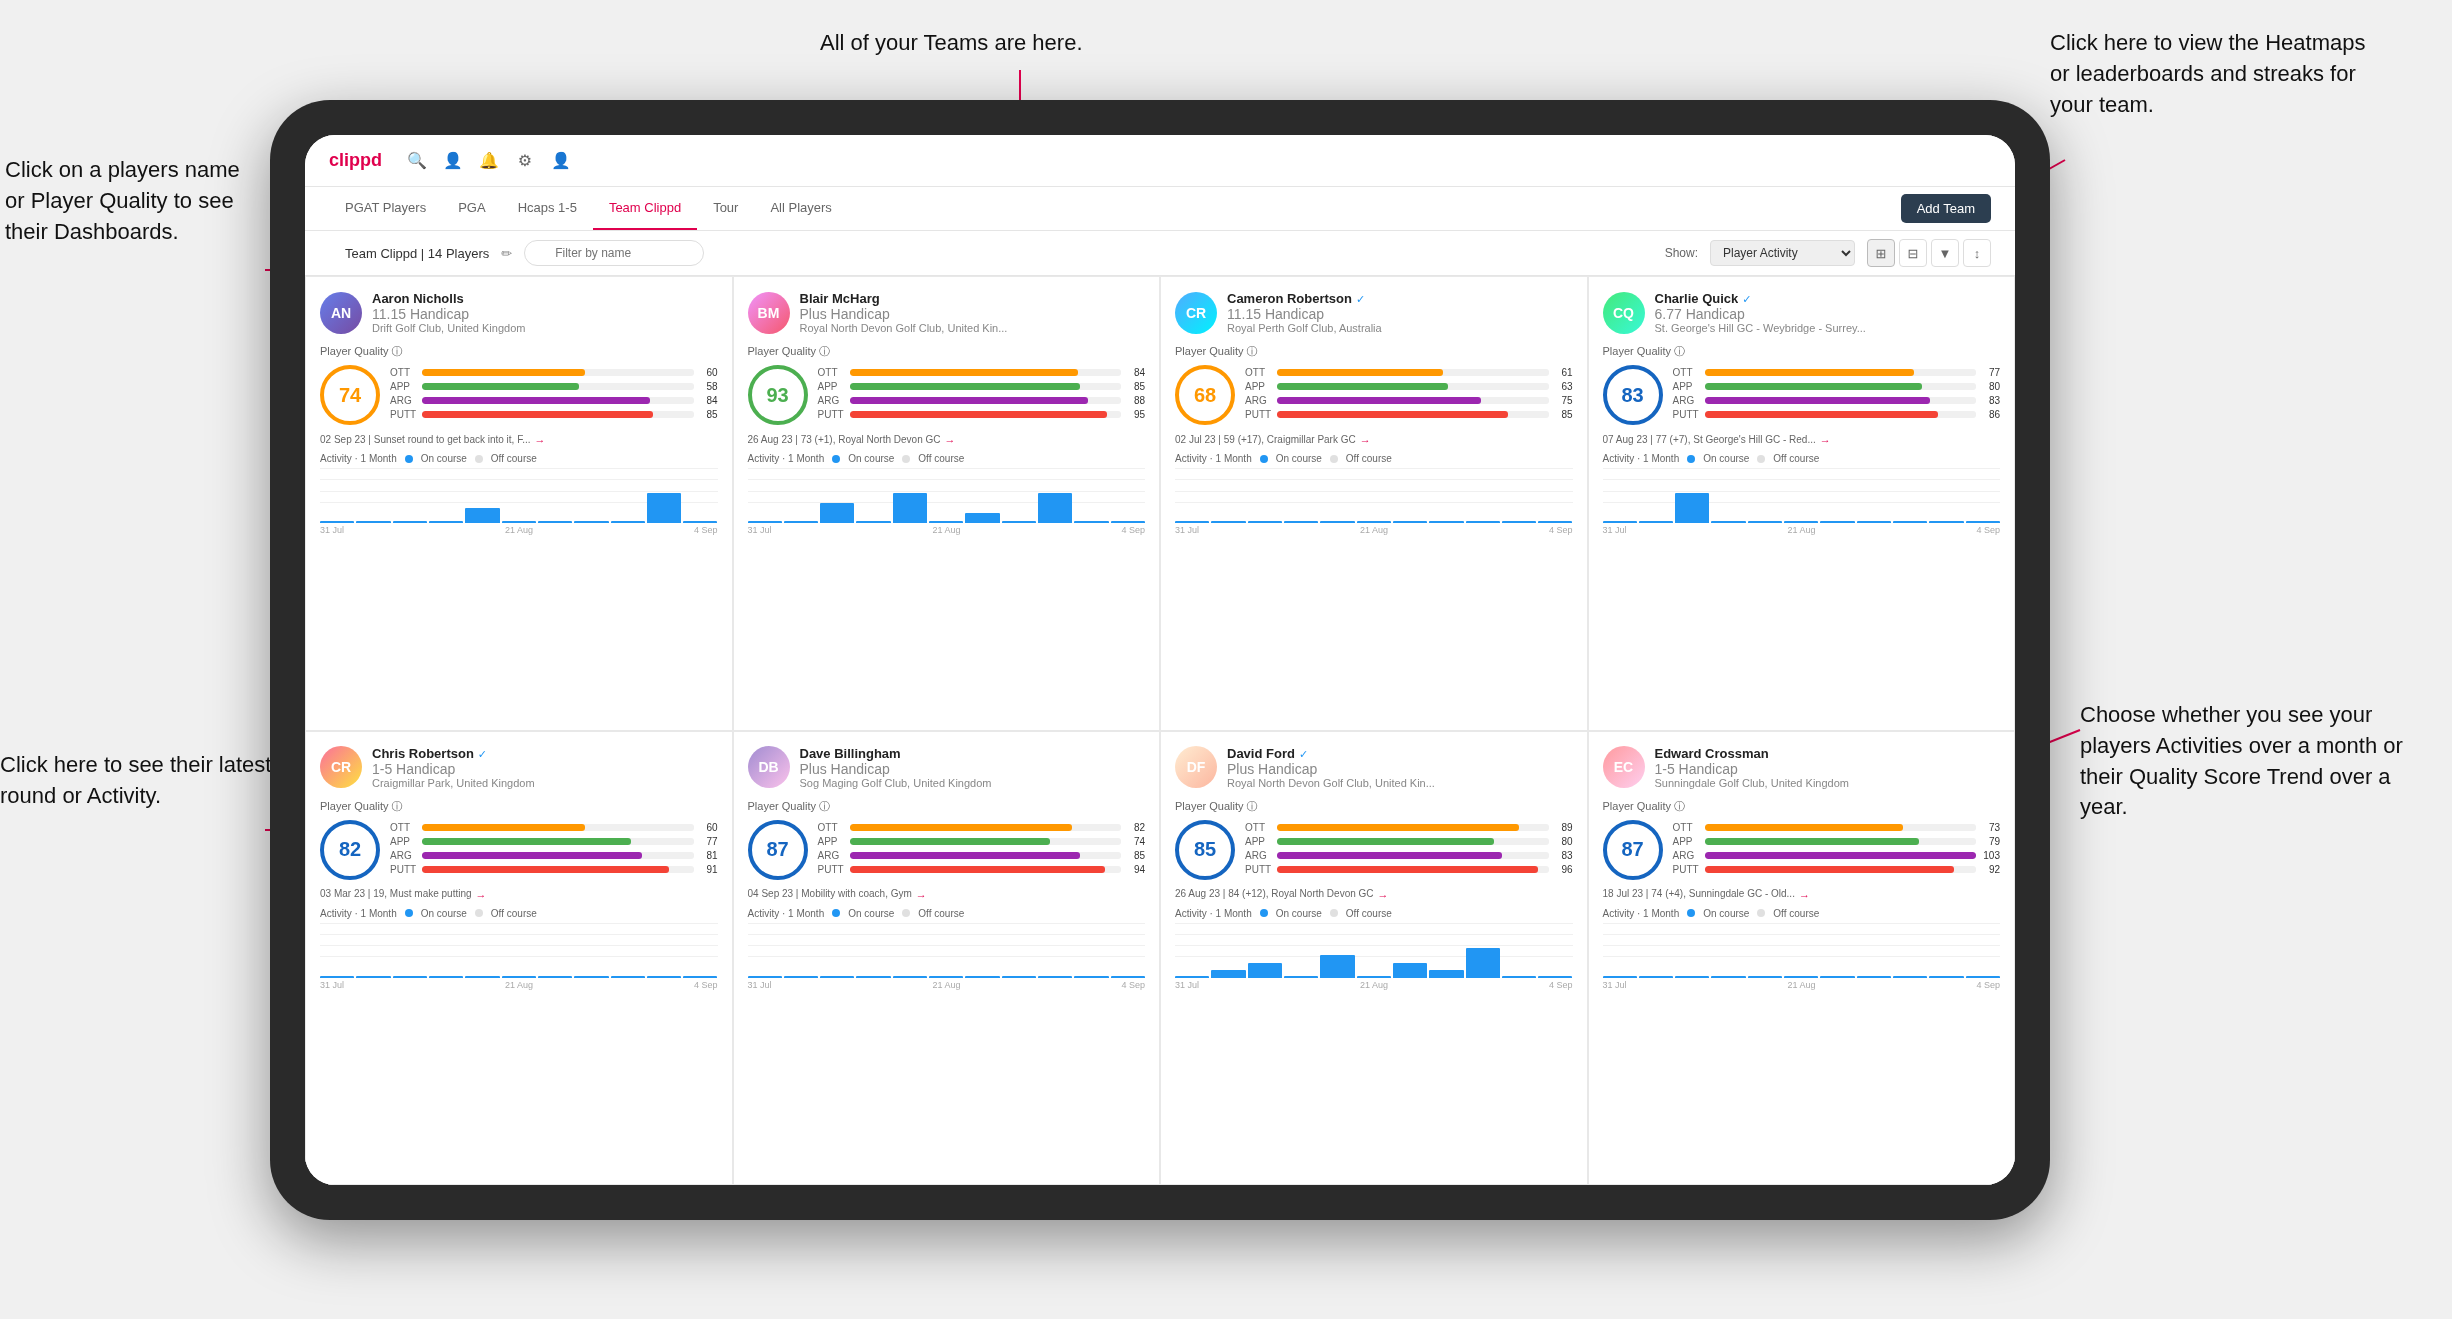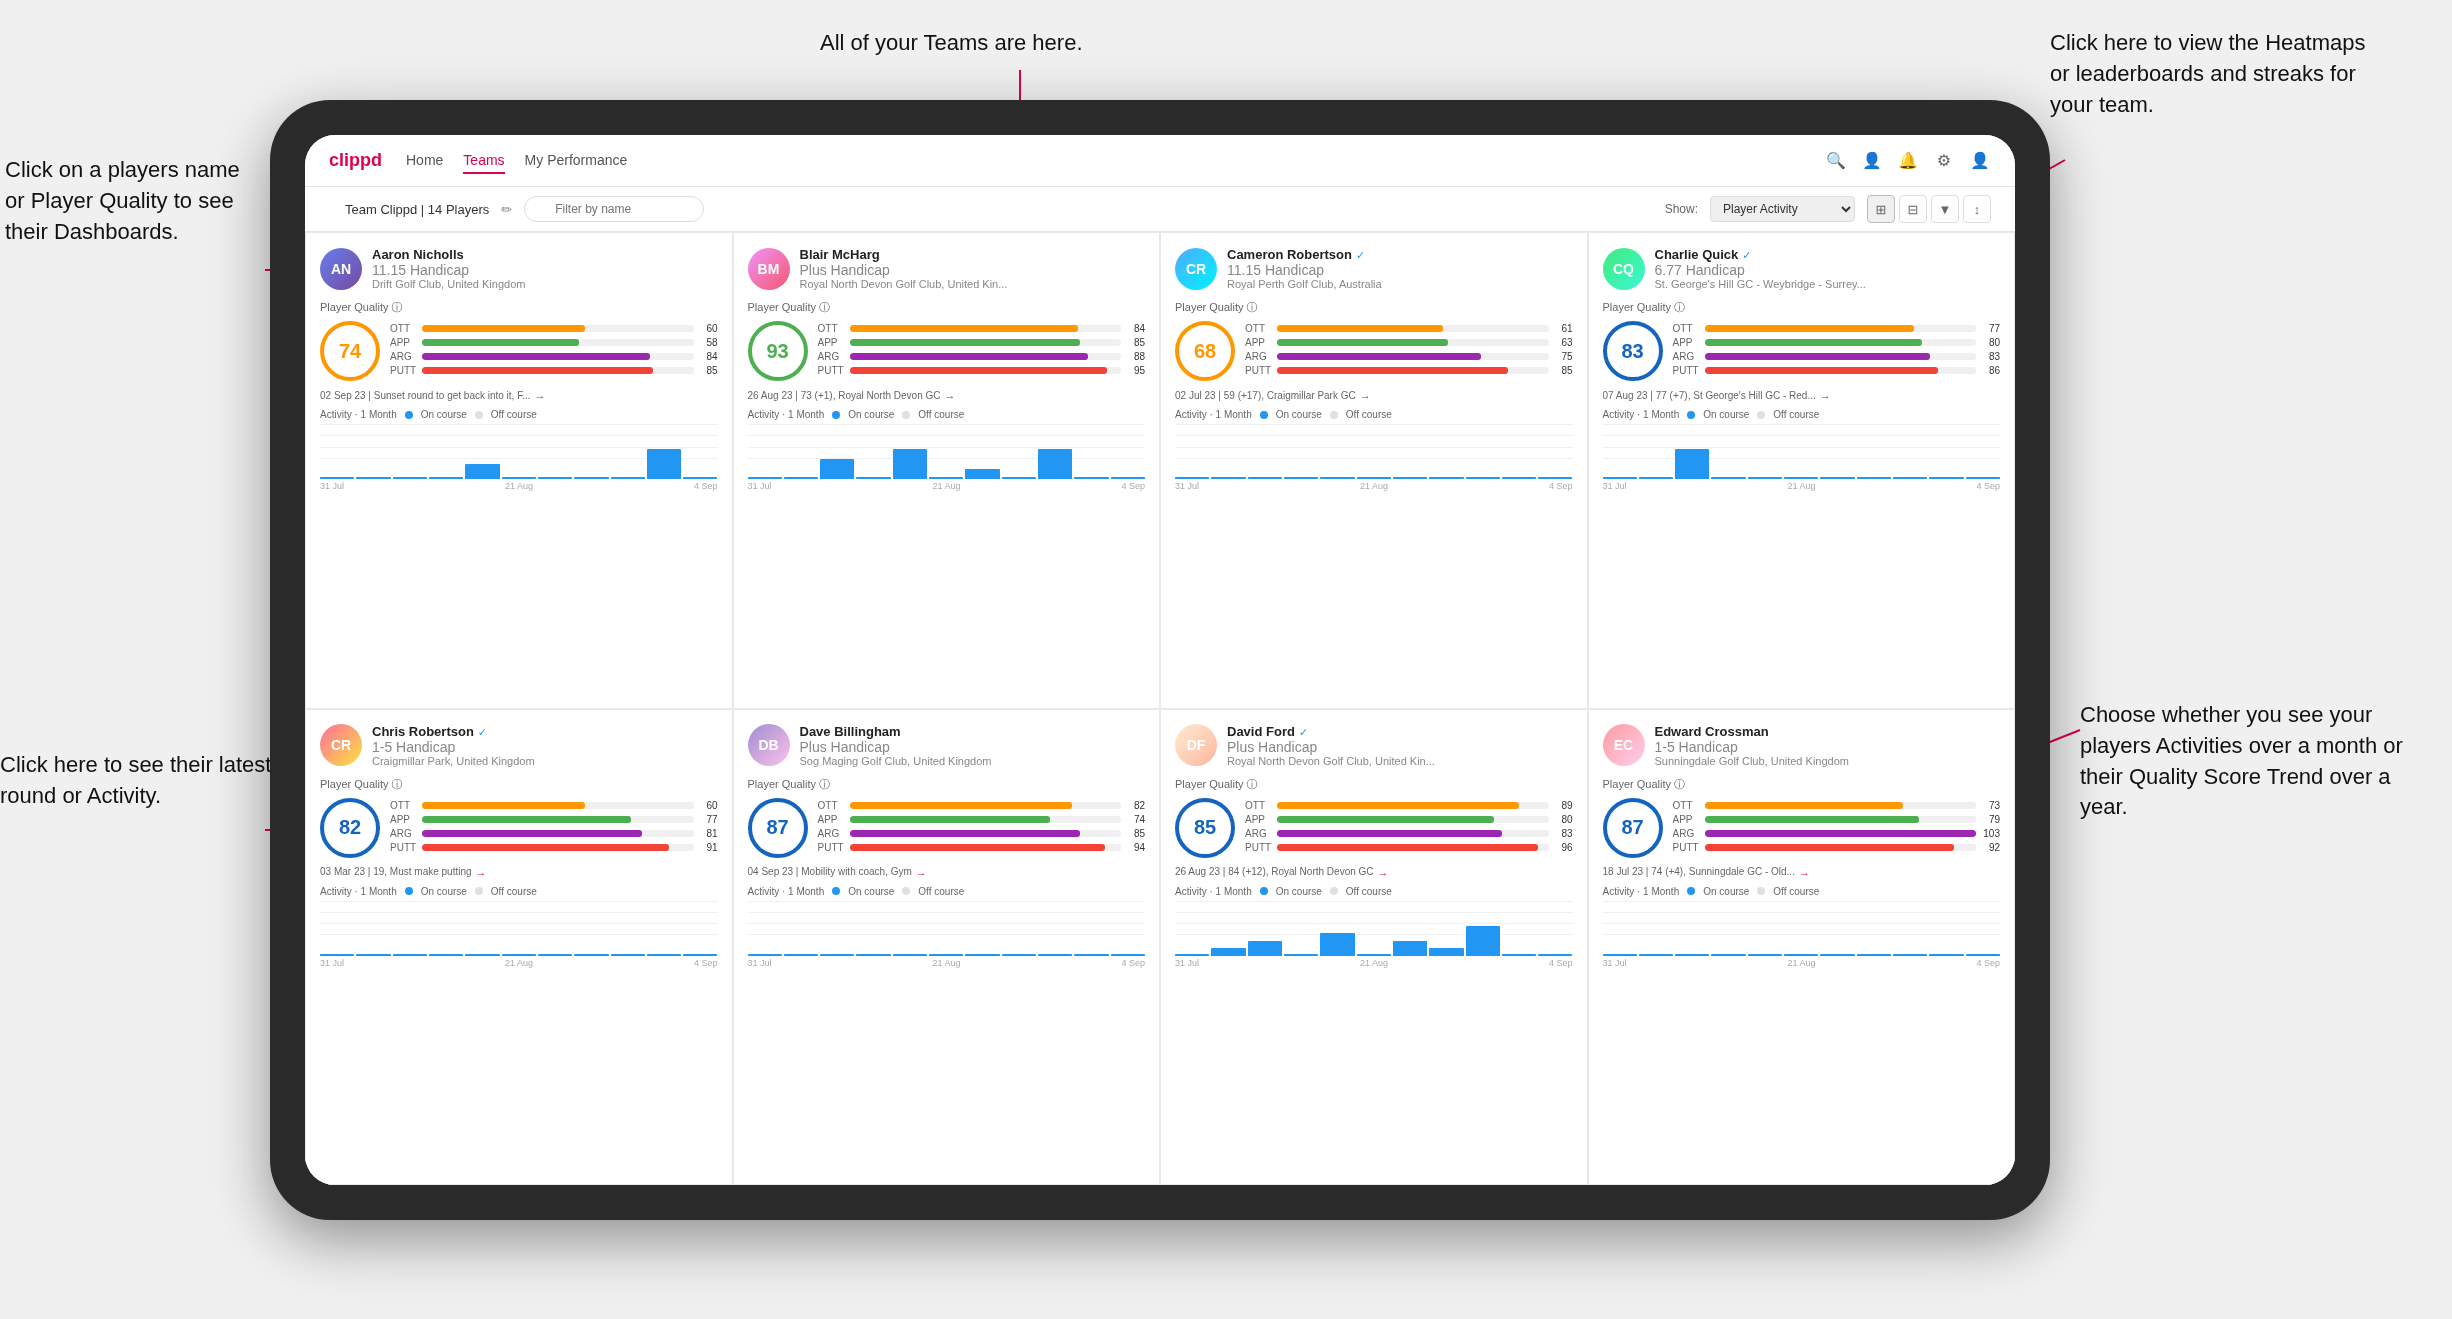--- a/index.html
+++ b/index.html
@@ -529,34 +529,40 @@
 <svg style="position:absolute;top:720px;left:1970px;pointer-events:none;" width="120" height="60">
   <line x1="110" y1="10" x2="10" y2="50" stroke="#e0004d" stroke-width="2"></line>
   <polygon points="8,42 8,56 18,48" fill="#e0004d"></polygon>
 </svg>
 
 <div class="ipad-frame">
   <div class="ipad-screen">
 
     <nav class="navbar">
       <div class="navbar-brand">clippd</div>
-      <div class="navbar-links">
-        <span class="navbar-link">Home</span>
-        <span class="navbar-link active">Teams</span>
-        <span class="navbar-link">My Performance</span>
-      </div>
       <div class="navbar-icons">
         <div class="nav-icon">🔍</div>
         <div class="nav-icon">👤</div>
         <div class="nav-icon">🔔</div>
         <div class="nav-icon">⚙</div>
         <div class="nav-icon">👤</div>
       </div>
     </nav>
 
+    <div class="subnav">
+      <div class="subnav-tab">PGAT Players</div>
+      <div class="subnav-tab">PGA</div>
+      <div class="subnav-tab">Hcaps 1-5</div>
+      <div class="subnav-tab active">Team Clippd</div>
+      <div class="subnav-tab">Tour</div>
+      <div class="subnav-tab">All Players</div>
+      <div class="subnav-right">
+        <button class="add-team-btn">Add Team</button>
+      </div>
+    </div>
 
     <div class="toolbar">
       <span class="team-label">Team Clippd | 14 Players</span>
       <span class="edit-icon">✏</span>
       <div class="filter-wrap">
         <span class="search-icon-inner">🔍</span>
         <input class="filter-input" type="text" placeholder="Filter by name" style="">
       </div>
       <span class="show-label">Show:</span>
       <select class="show-select">

